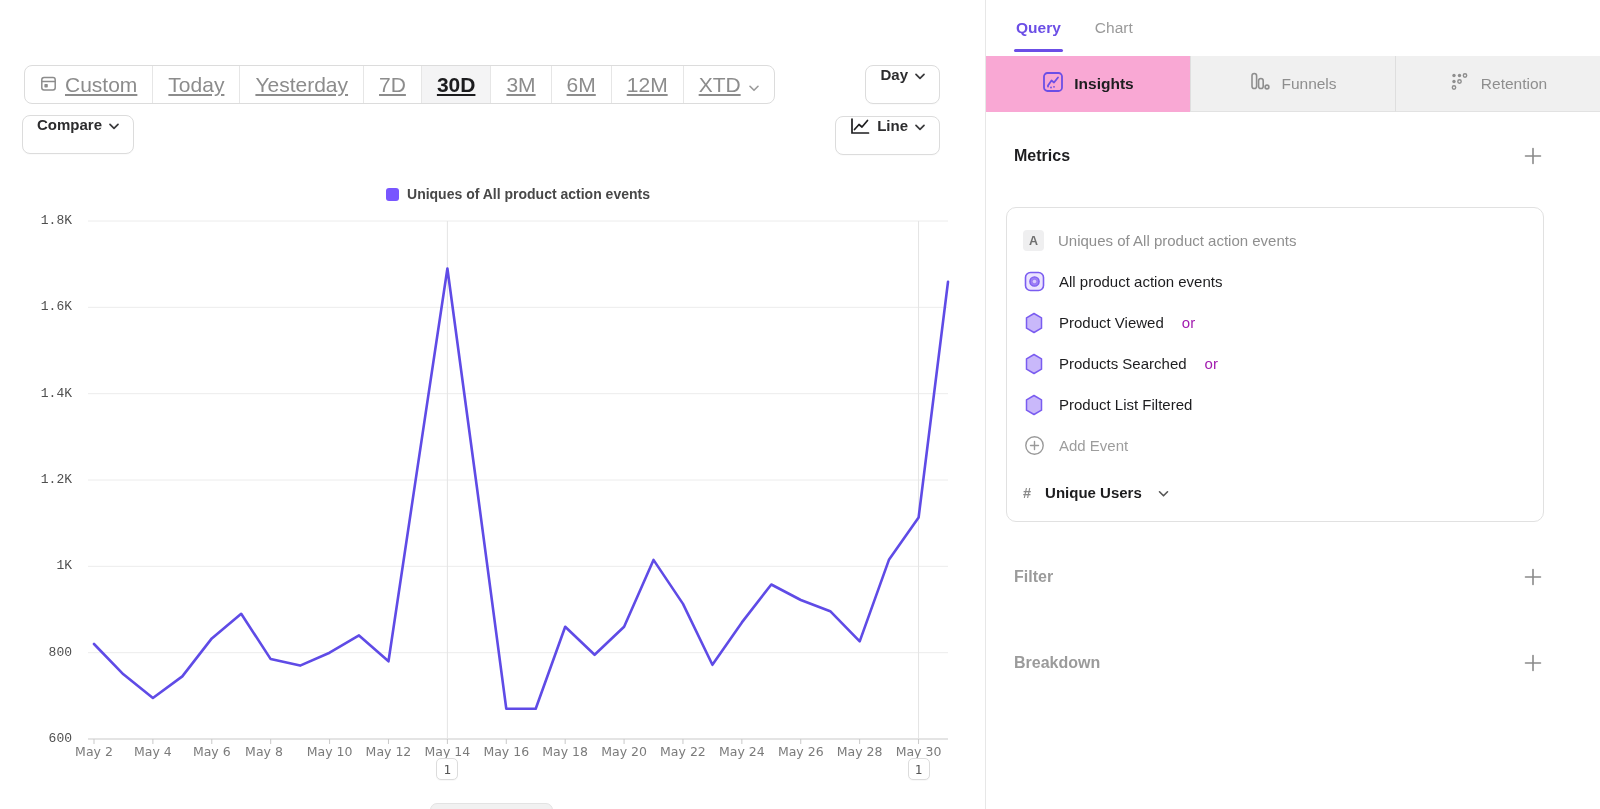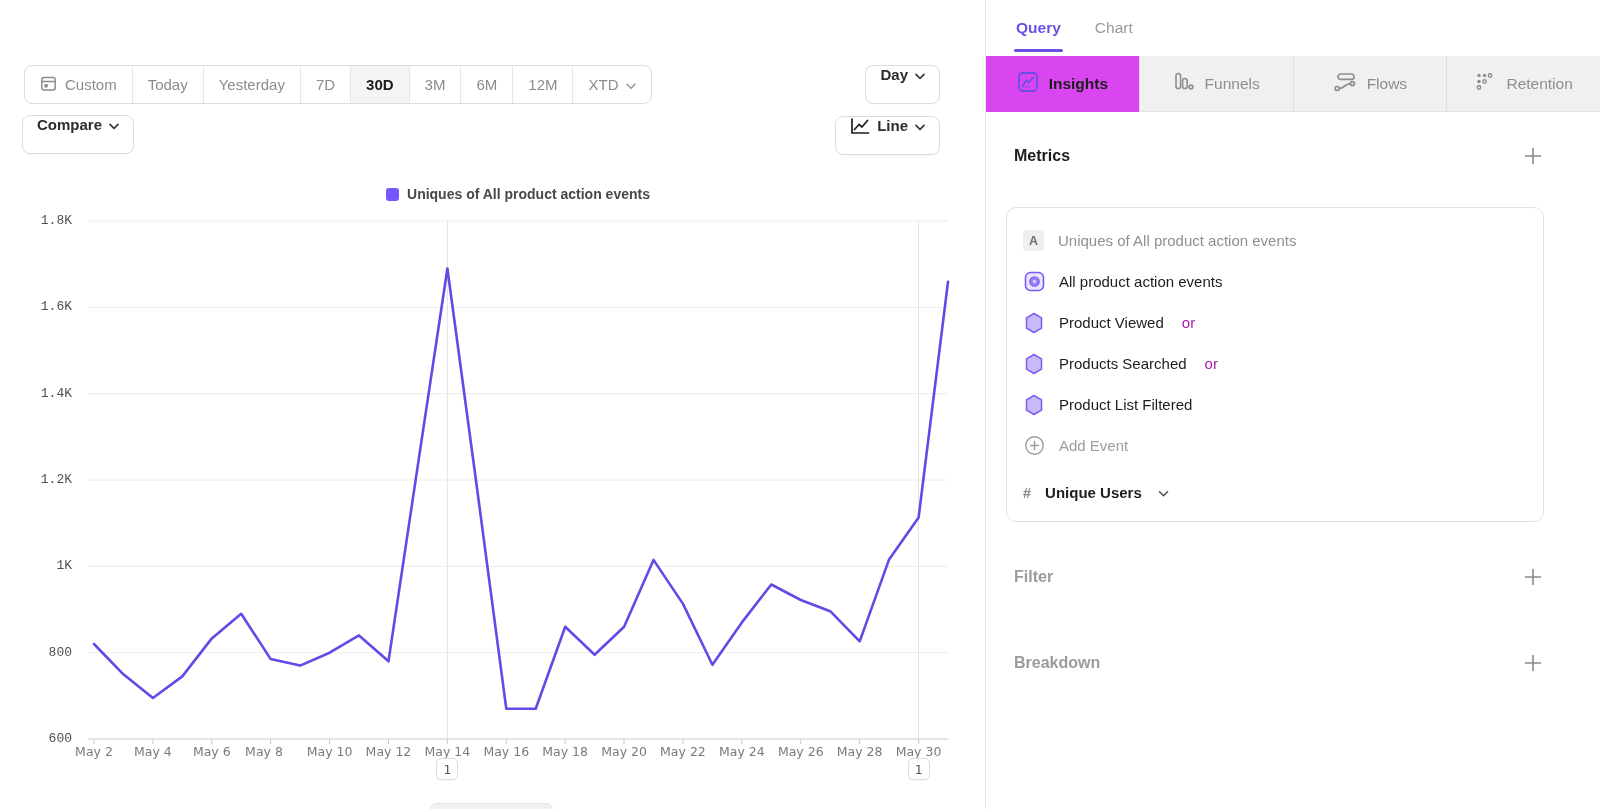--- a/index.html
+++ b/index.html
@@ -5,22 +5,22 @@
   * { margin:0; padding:0; box-sizing:border-box; }
   html,body { width:1600px; height:809px; background:#fff; overflow:hidden;
     font-family:"Liberation Sans", sans-serif; -webkit-font-smoothing:antialiased; }
   .app { position:relative; width:1600px; height:809px; background:#fff; }
 
   
   .chart-pane { position:absolute; left:0; top:0; width:985px; height:809px; background:#fff; }
 
   .seg-control { position:absolute; left:24px; top:65px; height:39px; display:flex; align-items:stretch;
     border:1px solid #dcdcdc; border-radius:8px; background:#fff; overflow:hidden; }
-  .seg-item { display:flex; align-items:center; gap:8px; padding:0 15px; font-size:15px; color:#8c8c8c;
-    cursor:pointer; border-left:1px solid #e6e6e6; white-space:nowrap; }
+  .seg-item { display:flex; align-items:center; gap:8px; padding:0 15px; font-size:21px; color:#8c8c8c;
+    cursor:pointer; border-left:1px solid #e6e6e6; white-space:nowrap;text-decoration:underline; }
   .seg-item:first-child { border-left:none; }
   .seg-item.active { color:#1c1c1e; background:#f4f4f5; font-weight:600; }
   .seg-item svg { flex:0 0 auto; }
 
   .btn { position:absolute; display:flex; gap:7px; height:39px; padding:0 14px;
     border:1px solid #dcdcdc; border-radius:8px; background:#fff; font-size:15px; color:#2c2c2e;
     font-weight:600; cursor:pointer; box-shadow:0 1px 1px rgba(0,0,0,0.02); }
   .btn-day   { top:65px;  right:45px; }
   .btn-line  { top:116px; right:45px; }
   .btn-compare { top:115px; left:22px; }
@@ -58,21 +58,21 @@
     display:flex; align-items:center; }
   .pane-tab.active { color:#6b4ee6; font-weight:700; }
   .pane-tab.active::after { content:""; position:absolute; left:-2px; right:-2px; bottom:4px; height:3px;
     background:#6b4ee6; border-radius:2px; }
 
   .builder-tabs { display:flex; height:56px; }
   .builder-tab { flex:1 1 0; display:flex; align-items:center; justify-content:center; gap:10px;
     background:#f0f0f0; color:#8e8e8e; font-size:15.5px; cursor:pointer;
     border-left:1px solid #dedede; border-bottom:1px solid #e2e2e2; }
   .builder-tab:first-child { border-left:none; }
-  .builder-tab.active { background:#d946ef; color:#1d1d1f; font-weight:600; border-bottom-color:transparent; }
+  .builder-tab.active { background:#f9a8d4; color:#1d1d1f; font-weight:600; border-bottom-color:transparent; }
   .builder-tab svg { flex:0 0 auto; }
 
   .pane-content { padding:0 56px 0 20px; }
   .section-row { display:flex; align-items:center; justify-content:space-between; padding-left:8px; }
   .metrics-row { margin-top:33px; }
   .section-title { font-size:16px; font-weight:700; color:#1d1d1f; }
   .section-title.dim { color:#9b9b9b; }
   .plus-btn { width:22px; height:22px; display:flex; align-items:center; justify-content:center; cursor:pointer; }
 
   .metric-card { margin-top:40px; border:1px solid #e1e1e1; border-radius:10px; background:#fff;
@@ -259,29 +259,20 @@
             </svg></span>
           <span>Insights</span>
         </div>
         <div class="builder-tab">
           <span><svg width="22" height="22" viewBox="0 0 22 22">
               <rect x="3" y="2.5" width="4.6" height="15" rx="2.3" fill="none" stroke="#8e8e8e" stroke-width="1.6"></rect>
               <rect x="9.6" y="7.5" width="4.6" height="10" rx="2.3" fill="none" stroke="#8e8e8e" stroke-width="1.6"></rect>
               <circle cx="18" cy="16" r="1.9" fill="none" stroke="#8e8e8e" stroke-width="1.6"></circle>
             </svg></span>
           <span>Funnels</span>
-        </div>
-        <div class="builder-tab">
-          <span><svg width="24" height="22" viewBox="0 0 24 22">
-              <rect x="5" y="3" width="16" height="5.4" rx="2.7" fill="none" stroke="#8e8e8e" stroke-width="1.7"></rect>
-              <circle cx="4.2" cy="17.5" r="2" fill="none" stroke="#8e8e8e" stroke-width="1.7"></circle>
-              <path d="M6.4 17.5 C11 17.5 12.5 12.6 17 12.6" fill="none" stroke="#8e8e8e" stroke-width="1.7" stroke-linecap="round"></path>
-              <circle cx="19.4" cy="12.6" r="2" fill="none" stroke="#8e8e8e" stroke-width="1.7"></circle>
-            </svg></span>
-          <span>Flows</span>
         </div>
         <div class="builder-tab">
           <span><svg width="22" height="22" viewBox="0 0 22 22">
               <circle cx="5" cy="4.5" r="1.7" fill="#8e8e8e"></circle>
               <circle cx="10.5" cy="4.5" r="1.7" fill="#8e8e8e"></circle>
               <circle cx="16" cy="4.5" r="1.7" fill="none" stroke="#8e8e8e" stroke-width="1.4"></circle>
               <circle cx="5" cy="10.5" r="1.7" fill="#8e8e8e"></circle>
               <circle cx="10.5" cy="10.5" r="1.7" fill="none" stroke="#8e8e8e" stroke-width="1.4"></circle>
               <circle cx="5" cy="16.5" r="1.7" fill="none" stroke="#8e8e8e" stroke-width="1.4"></circle>
             </svg></span>

